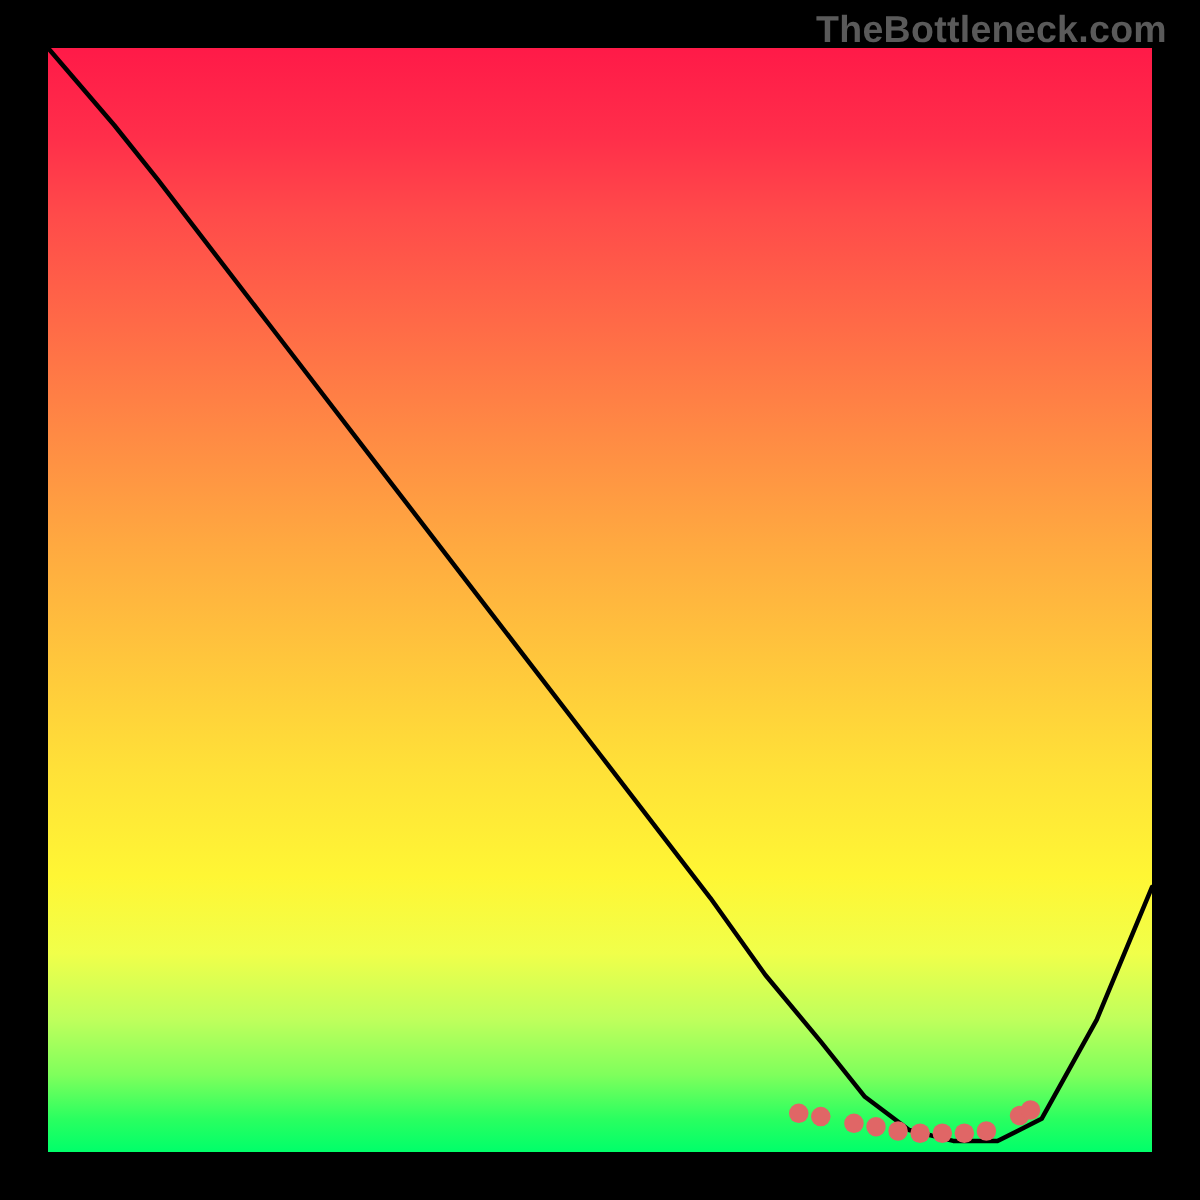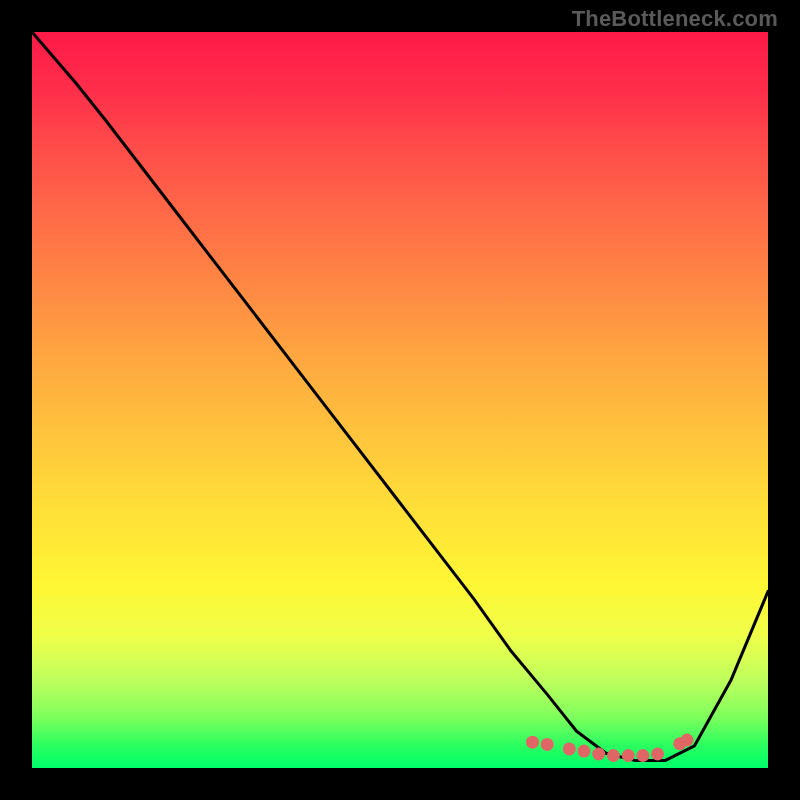--- a/index.html
+++ b/index.html
@@ -36,21 +36,21 @@
       #7fff5c 93%,
       #2aff60 97%,
       #00ff6a 100%
     );
   }
   .attribution {
     position: absolute;
     top: 6px;
     right: 22px;
     font-family: Arial, Helvetica, sans-serif;
-    font-size: 22px;
+    font-size: 25px;
     font-weight: bold;
     color: #5a5a5a;
     letter-spacing: 0.2px;
   }
   svg.curve {
     position: absolute;
     left: 0;
     top: 0;
     width: 736px;
     height: 736px;

